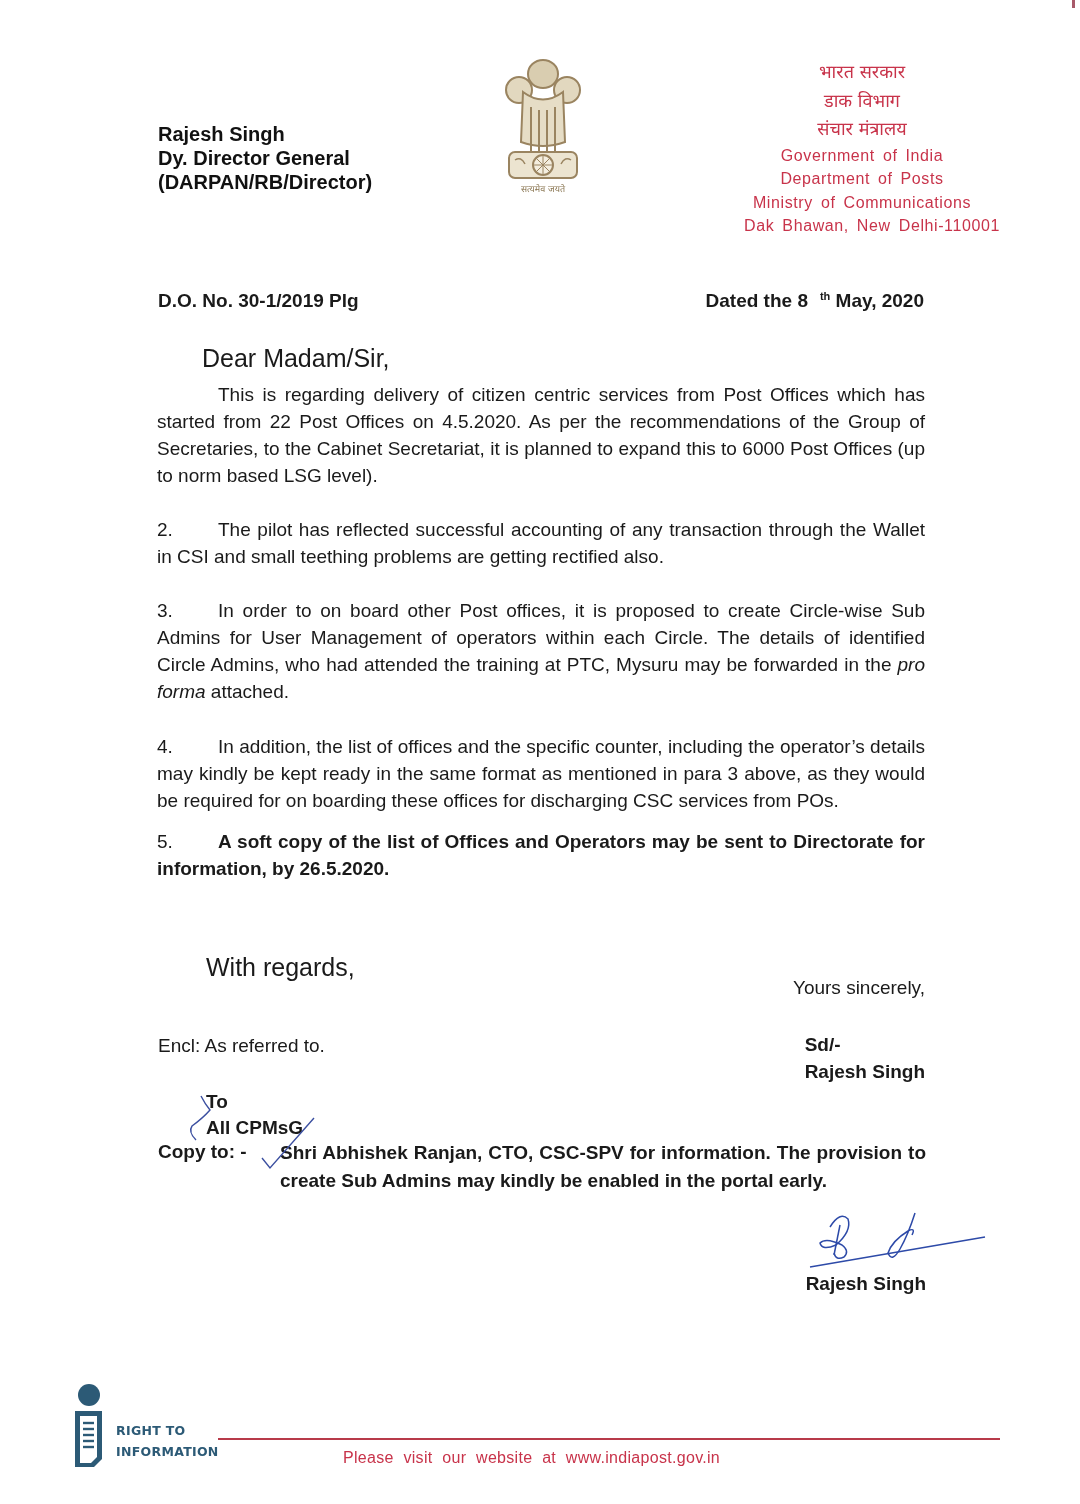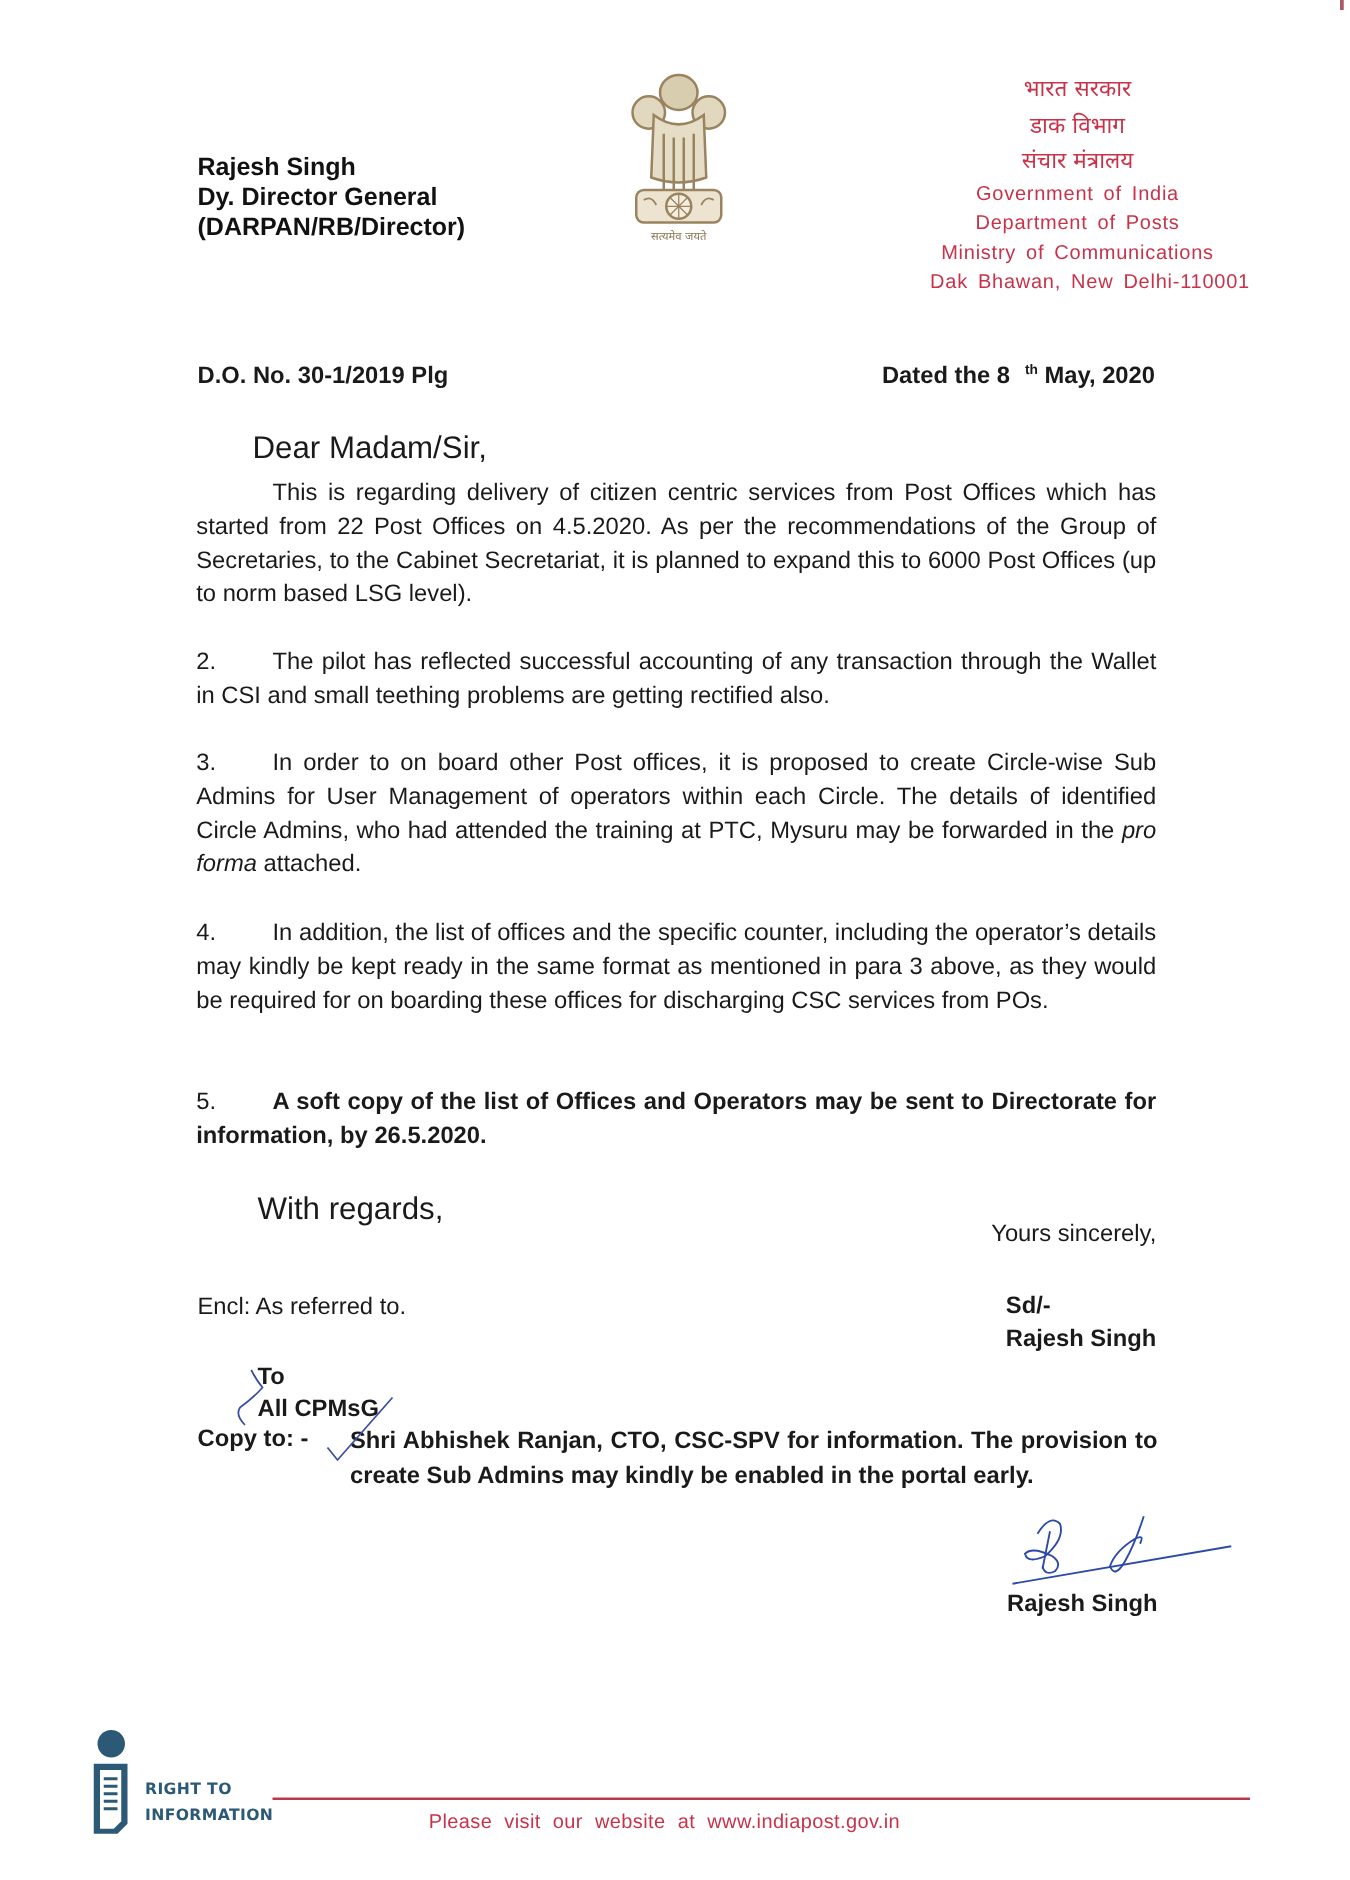--- a/index.html
+++ b/index.html
@@ -81,21 +81,21 @@
 <div class="abs salutation">Dear Madam/Sir,</div>
 
 <div class="abs para first-indent" style="top:381px;">This is regarding delivery of citizen centric services from Post Offices which has started from 22 Post Offices on 4.5.2020.  As per the recommendations of the Group of Secretaries, to the Cabinet Secretariat, it is planned to expand this to 6000 Post Offices (up to norm based LSG level).</div>
 
 <div class="abs para" style="top:516px;"><span class="indent">2.</span><span>The pilot has reflected successful accounting of any transaction through the Wallet in CSI and small teething problems are getting rectified also.</span></div>
 
 <div class="abs para" style="top:597px;"><span class="indent">3.</span><span>In order to on board other Post offices, it is proposed to create Circle-wise Sub Admins for User Management of operators within each Circle.  The details of identified Circle Admins, who had attended the training at PTC, Mysuru may be forwarded in the </span><span class="it">pro forma</span><span> attached.</span></div>
 
 <div class="abs para" style="top:733px;"><span class="indent">4.</span><span>In addition, the list of offices and the specific counter, including the operator’s details may kindly be kept ready in the same format as mentioned in para 3 above, as they would be required for on boarding these offices for discharging CSC services from POs.</span></div>
 
-<div class="abs para" style="top:868px;"><span class="indent">5.</span><span class="bold">A soft copy of the list of Offices and Operators may be sent to Directorate for information, by 26.5.2020.</span></div>
+<div class="abs para" style="top:828px;"><span class="indent">5.</span><span class="bold">A soft copy of the list of Offices and Operators may be sent to Directorate for information, by 26.5.2020.</span></div>
 
 <div class="abs regards">With regards,</div>
 <div class="abs yours">Yours sincerely,</div>
 <div class="abs encl">Encl: As referred to.</div>
 <div class="abs sd">
   <div style="margin-right:18px;">Sd/-</div>
   <div>Rajesh Singh</div>
 </div>
 
 <div class="abs to-block">

